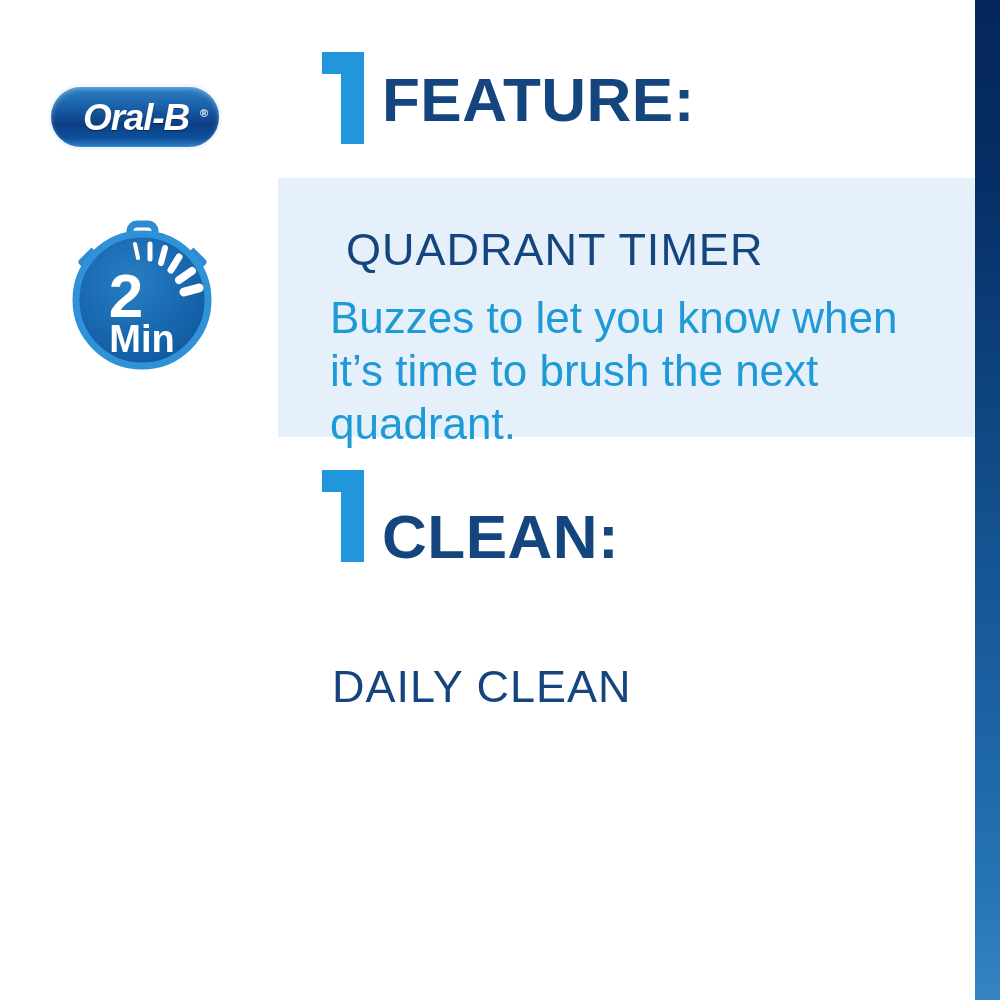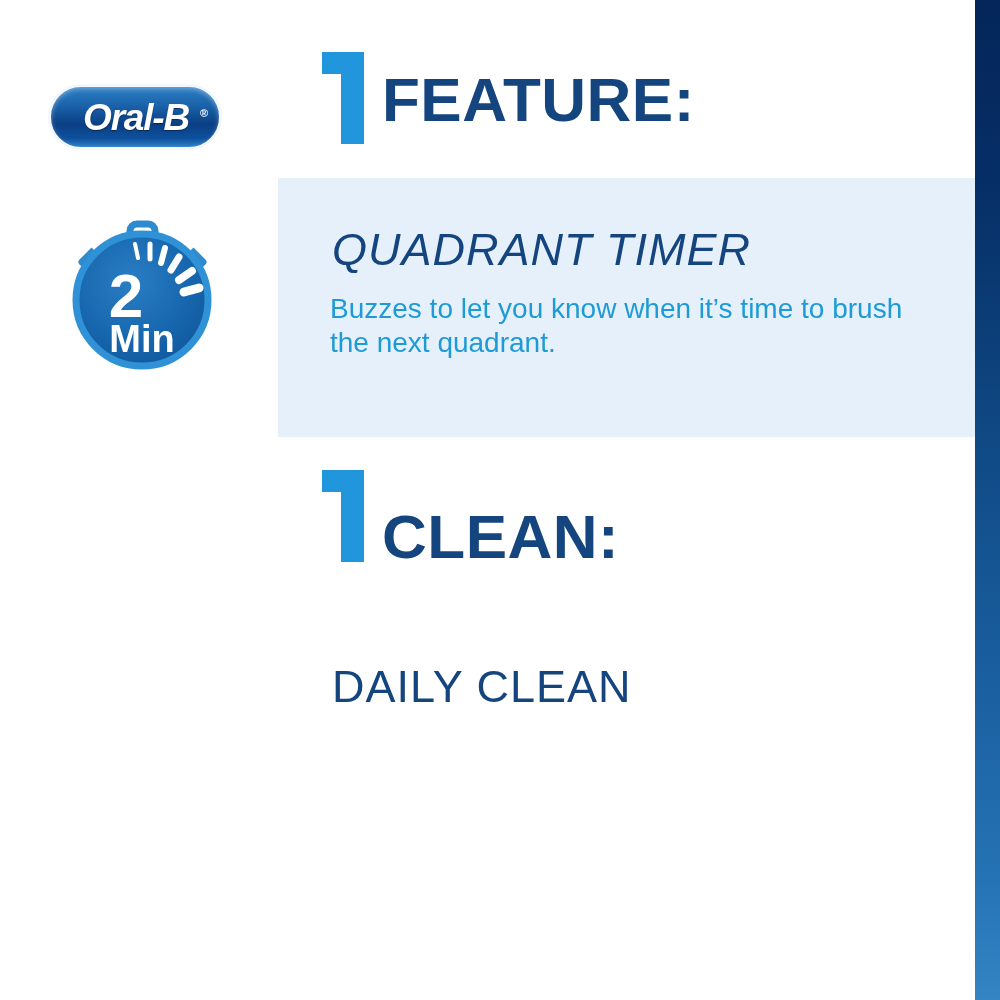--- a/index.html
+++ b/index.html
@@ -191,31 +191,31 @@
   .section-title {
     position: absolute;
     font-family: "Liberation Sans", sans-serif;
     font-weight: normal;
     font-size: 45px;
     color: #14457e;
     letter-spacing: 1px;
     line-height: 1.05;
     white-space: nowrap;
   }
-  .section-title.quadrant { left: 332px; top: 226px; font-style: italic; }
+  .section-title.quadrant { left: 346px; top: 226px; }
   .section-title.daily    { left: 332px; top: 663px; }
 
   .body-copy {
     position: absolute;
     left: 330px;
     top: 292px;
     width: 600px;
     font-family: "Liberation Sans", sans-serif;
     font-weight: normal;
-    font-size: 28px;
+    font-size: 44px;
     line-height: 1.2;
     color: #1e9ad6;
   }
 </style>
 </head>
 <body>
 
 <div id="page">
 
   <div class="left-panel"></div>

